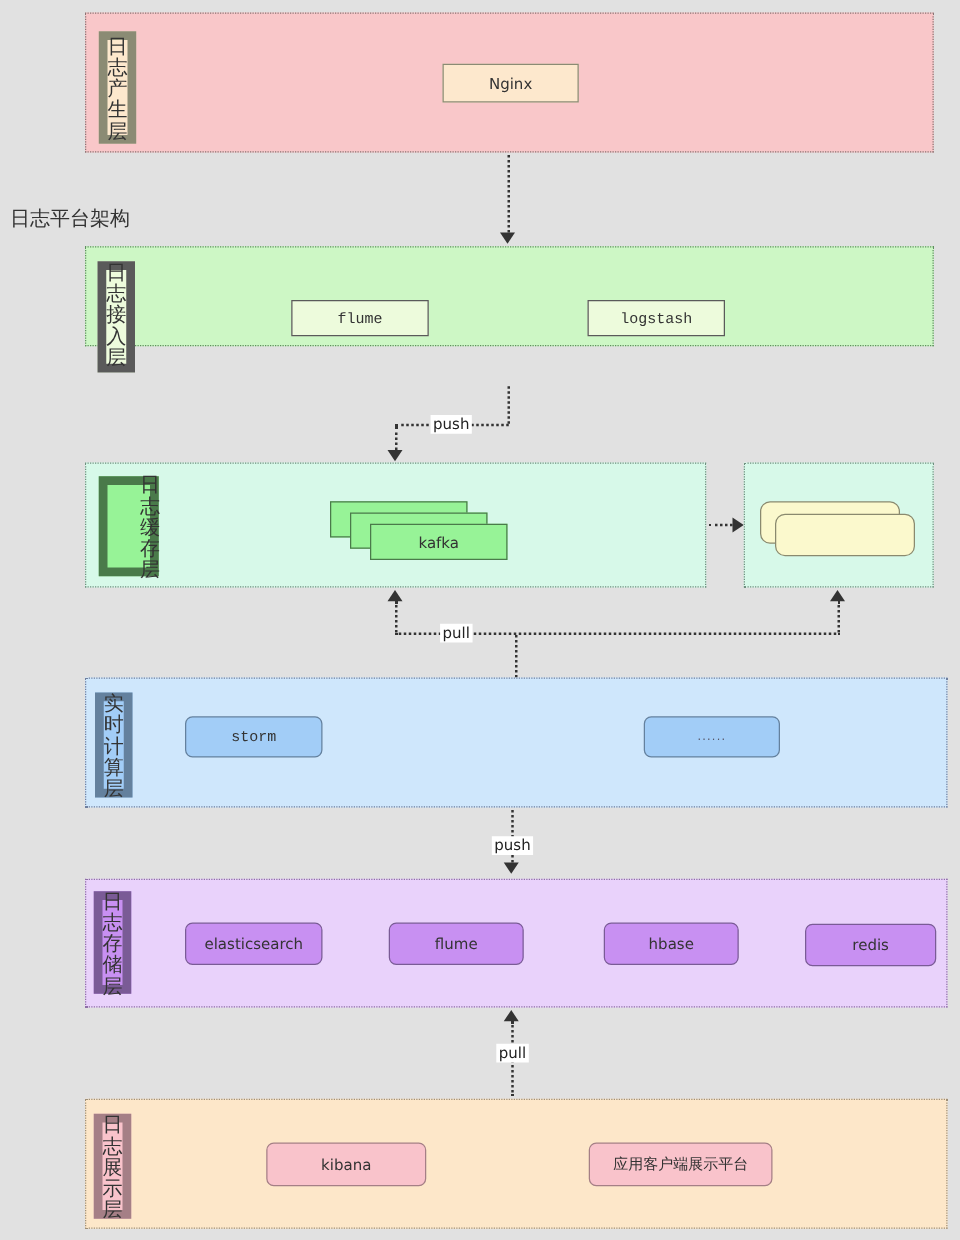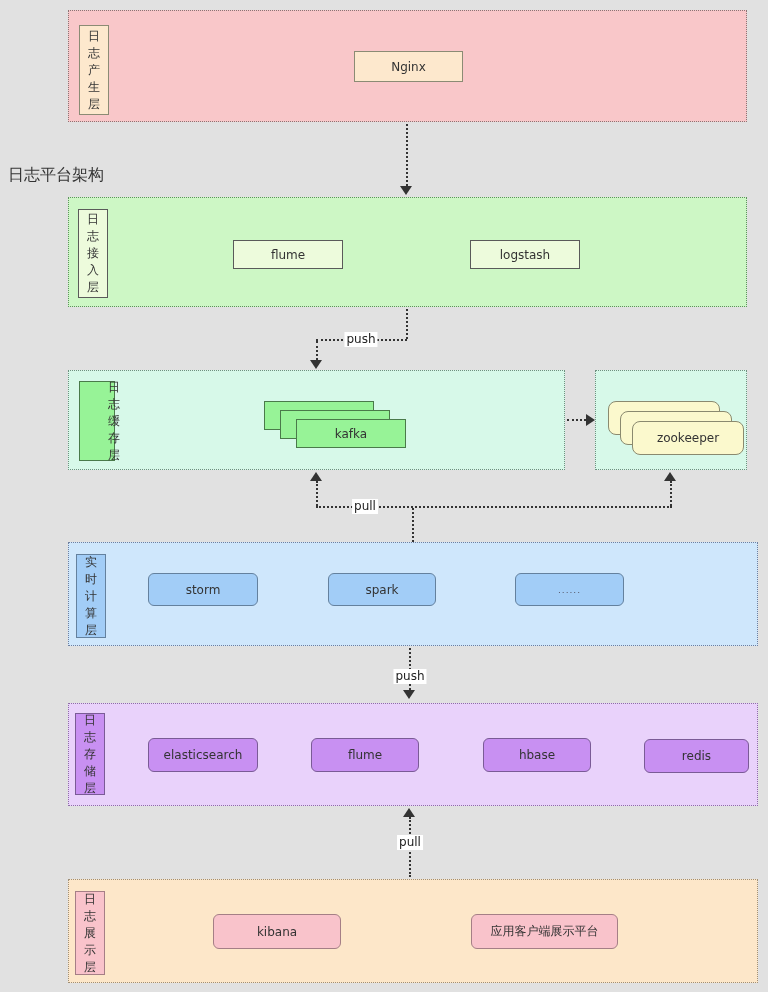--- a/index.html
+++ b/index.html
@@ -12,32 +12,32 @@
   .canvas{position:absolute;left:0;top:0;width:768px;height:992px;}
   .diagram-title{
     position:absolute;left:8px;top:165px;
     font-size:16px;color:var(--text,#333);
   }
   .layer{
     position:absolute;box-sizing:border-box;
     border:1px dotted #666;
   }
   #layer-produce{left:68px;top:10px;width:679px;height:112px;background:var(--l1-bg);border-color:var(--l1-border);}
-  #layer-ingest{left:68px;top:197px;width:679px;height:110px;background:var(--l2-bg);border-color:var(--l2-border);}
+  #layer-ingest{left:68px;top:197px;width:679px;height:80px;background:var(--l2-bg);border-color:var(--l2-border);font-family:Liberation Mono, monospace;}
   #layer-cache-kafka{left:68px;top:370px;width:497px;height:100px;background:var(--l3-bg);border-color:var(--l3-border);}
   #layer-cache-zk{left:595px;top:370px;width:152px;height:100px;background:var(--l3-bg);border-color:var(--l3-border);}
   #layer-compute{left:68px;top:542px;width:690px;height:104px;background:var(--l4-bg);border-color:var(--l4-border);}
   #layer-storage{left:68px;top:703px;width:690px;height:103px;background:var(--l5-bg);border-color:var(--l5-border);}
   #layer-display{left:68px;top:879px;width:690px;height:104px;background:var(--l6-bg);border-color:var(--l6-border);}
 
   .vlabel{
     position:absolute;box-sizing:border-box;width:30px;
-    border:1px solid #404040;
+    border:7px solid #404040;
     display:flex;align-items:center;justify-content:center;
-    font-size:12px;color:var(--text,#333);
+    font-size:16px;color:var(--text,#333);
   }
   .vlabel span{display:block;width:1em;word-break:break-all;line-height:17px;text-align:center;}
 
   .node{
     position:absolute;box-sizing:border-box;
     display:flex;align-items:center;justify-content:center;
     font-size:12px;color:var(--text,#333);
     border:1px solid #666;
   }
   .rounded{border-radius:6px;}
@@ -101,42 +101,36 @@
       <span>kafka</span>
     </div>
   </div>
 
   <div class="hdot" style="left:567px;top:419px;width:19px;"></div>
   <div class="arr-right" style="left:586px;top:414px;"></div>
 
   <div class="layer" id="layer-cache-zk">
     <div class="node rounded" style="left:12px;top:30px;width:112px;height:34px;border-radius:8px;background:var(--zk-box-bg);border-color:var(--zk-box-border);"></div>
     <div class="node rounded" style="left:24px;top:40px;width:112px;height:34px;border-radius:8px;background:var(--zk-box-bg);border-color:var(--zk-box-border);"></div>
-    <div class="node rounded" style="left:36px;top:50px;width:112px;height:34px;border-radius:8px;background:var(--zk-box-bg);border-color:var(--zk-box-border);">
-      <span>zookeeper</span>
-    </div>
   </div>
 
   <div class="arr-up" style="left:310px;top:472px;"></div>
   <div class="vdot" style="left:316px;top:481px;height:25px;"></div>
   <div class="hdot" style="left:316px;top:506px;width:356px;"></div>
   <div class="arr-up" style="left:664px;top:472px;"></div>
   <div class="vdot" style="left:670px;top:481px;height:25px;"></div>
   <div class="vdot" style="left:412px;top:508px;height:34px;"></div>
   <div class="flowchip" style="left:365px;top:499px;">pull</div>
 
   <div class="layer" id="layer-compute">
     <div class="vlabel" style="left:7px;top:11px;height:84px;background:var(--l4-box-bg);border-color:var(--l4-box-border);">
       <span>实时计算层</span>
     </div>
-    <div class="node rounded" style="left:79px;top:30px;width:110px;height:33px;background:var(--l4-box-bg);border-color:var(--l4-box-border);">
+    <div class="node rounded" style="left:79px;top:30px;width:110px;height:33px;background:var(--l4-box-bg);border-color:var(--l4-box-border);font-family:Liberation Mono, monospace;">
       <span>storm</span>
-    </div>
-    <div class="node rounded" style="left:259px;top:30px;width:108px;height:33px;background:var(--l4-box-bg);border-color:var(--l4-box-border);">
-      <span>spark</span>
     </div>
     <div class="node rounded" style="left:446px;top:30px;width:109px;height:33px;background:var(--l4-box-bg);border-color:var(--l4-box-border);">
       <span class="dots-text">......</span>
     </div>
   </div>
 
   <div class="vdot" style="left:409px;top:648px;height:42px;"></div>
   <div class="arr-down" style="left:403px;top:690px;"></div>
   <div class="flowchip" style="left:410px;top:669px;">push</div>
 

